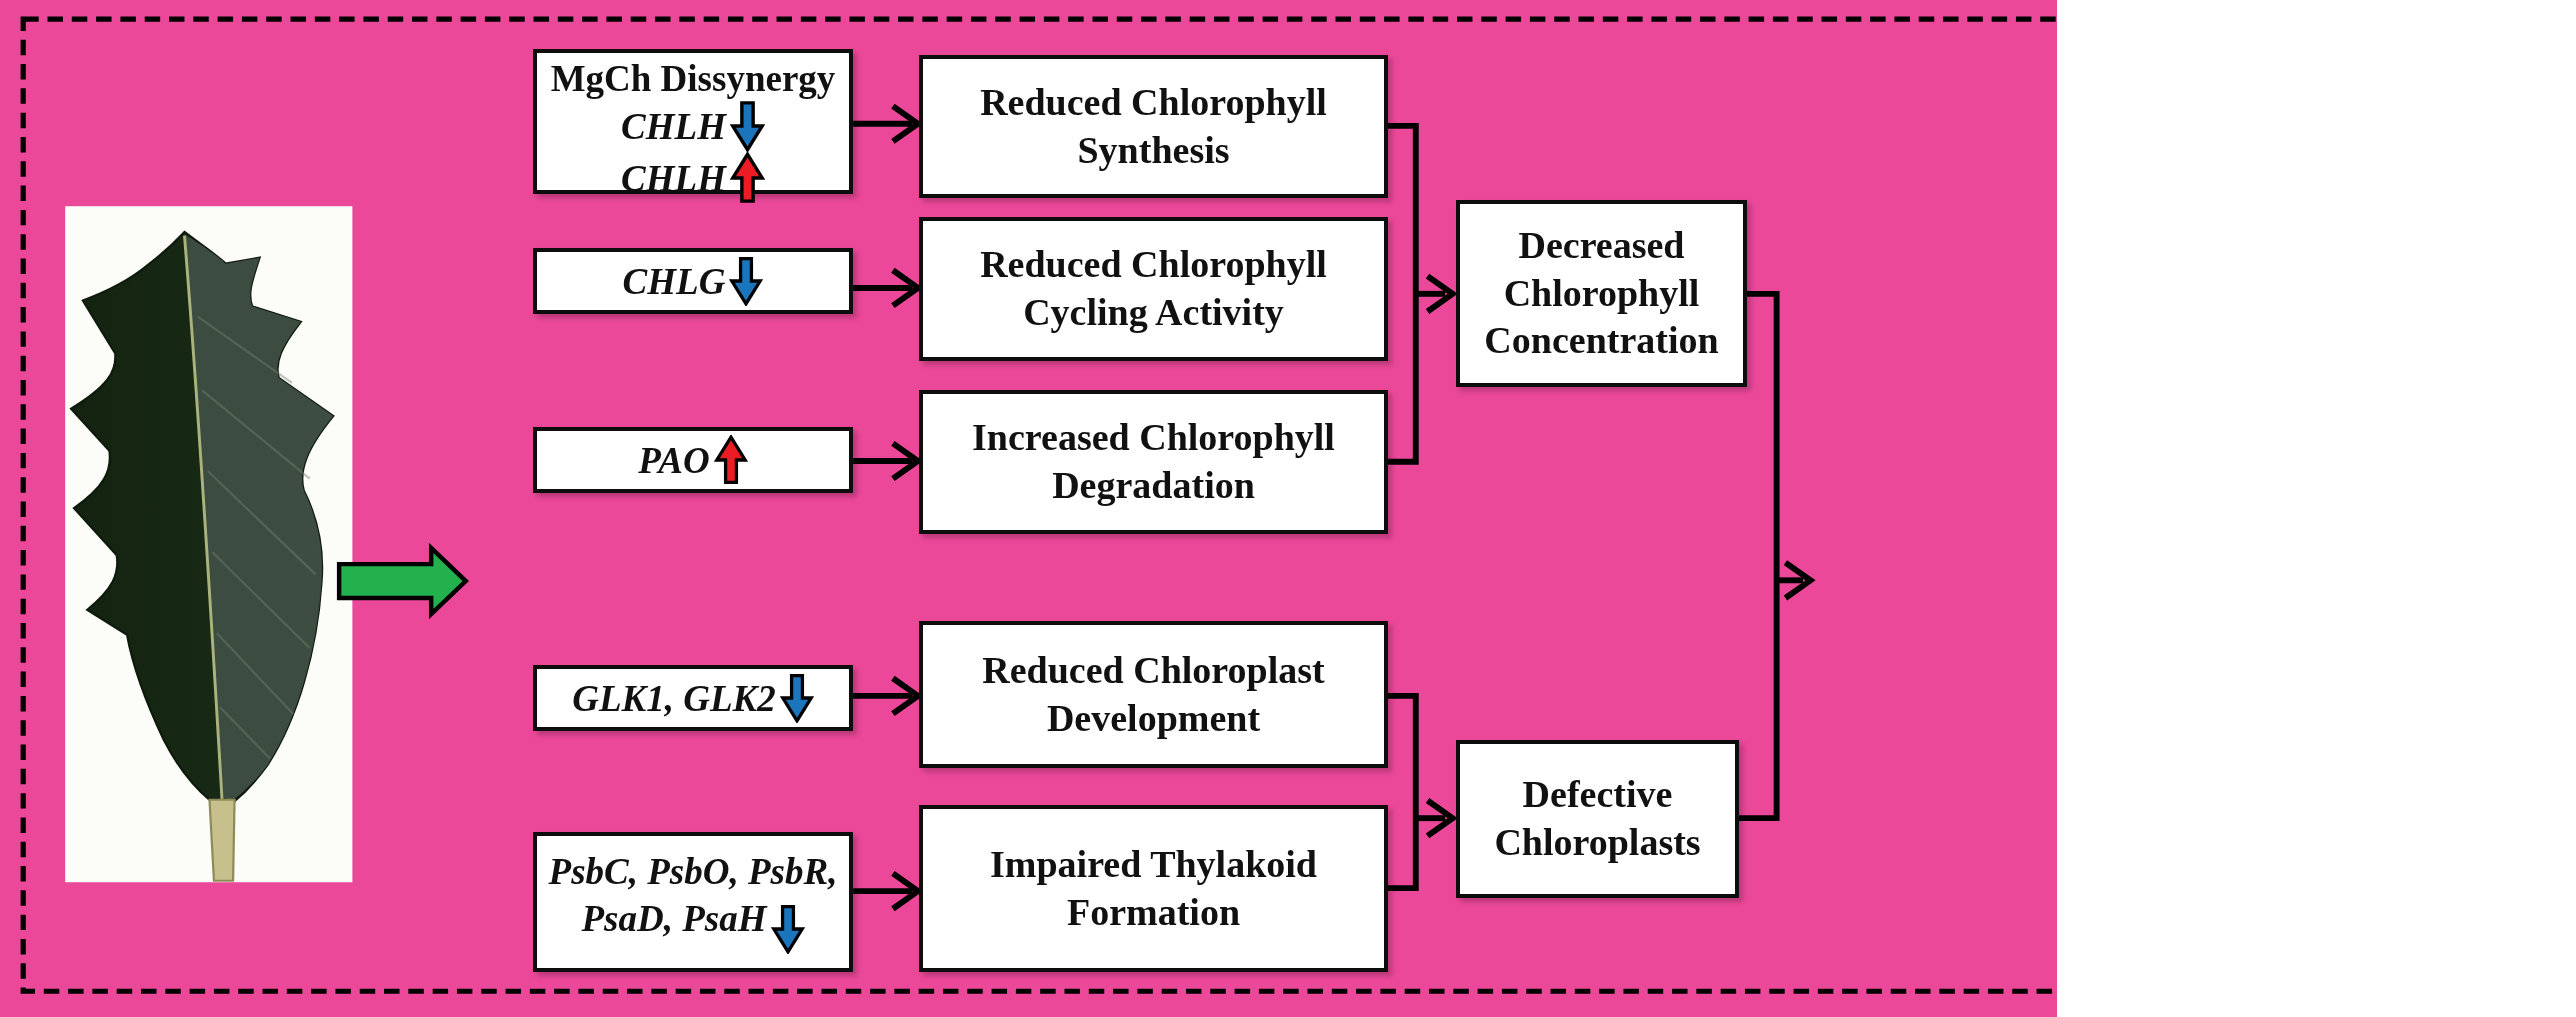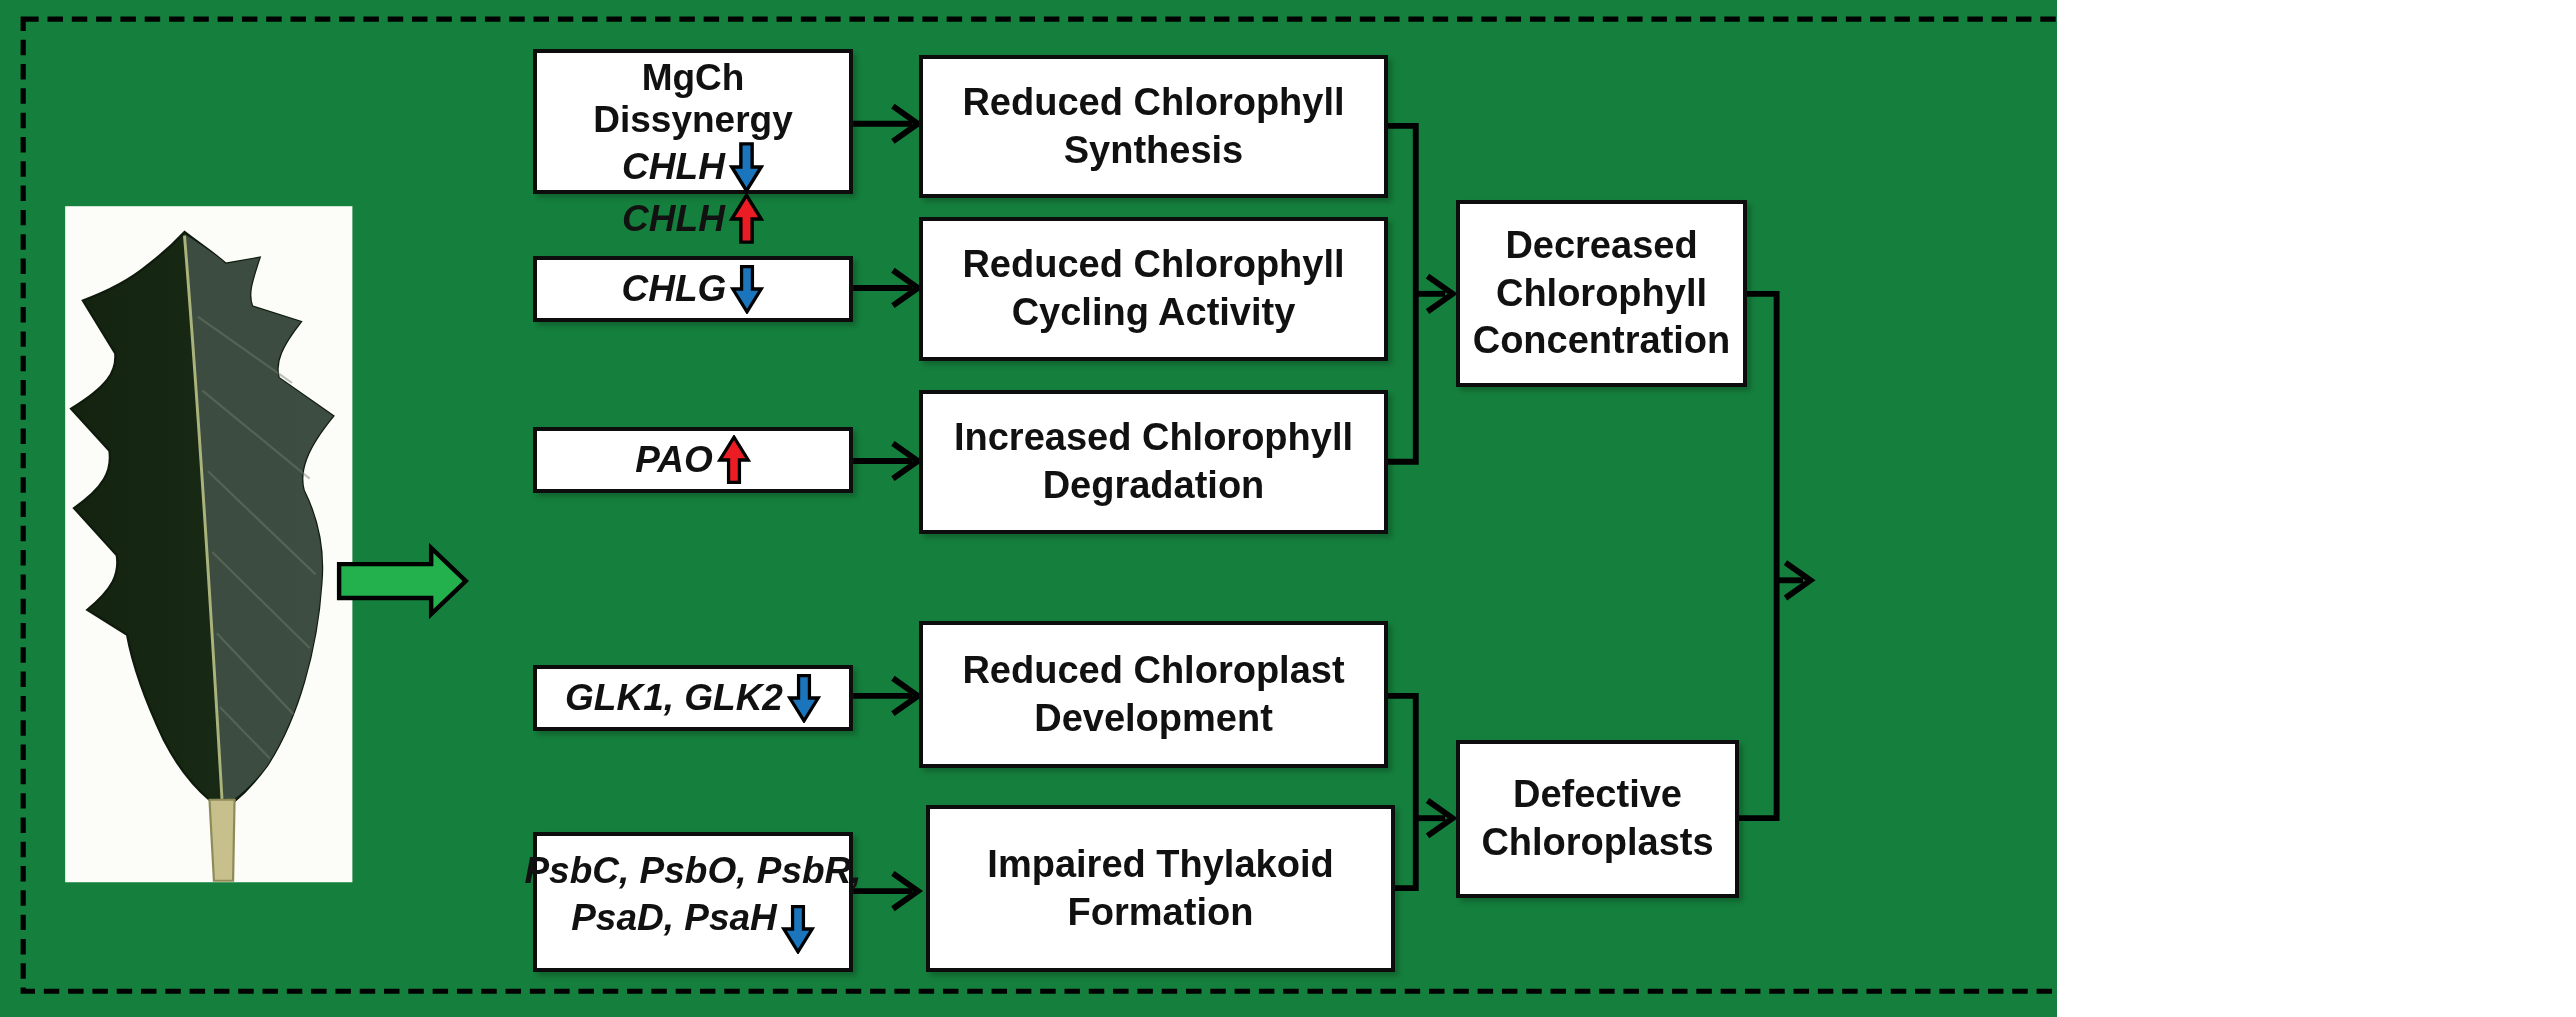--- a/index.html
+++ b/index.html
@@ -1,20 +1,20 @@
 <!DOCTYPE html>
 <html style="font-size:11.8px"><head>
 <meta charset="utf-8">
 <style>
   html,body{margin:0;padding:0;background:#ffffff;}
   .canvas{
     position:relative;
     width:2057px;height:1017px;
-    background:#15803d;
-    font-family:Liberation Sans, sans-serif;
+    background:#ec4899;
+    font-family:Liberation Serif, serif;
     overflow:hidden;
   }
   .gfx{position:absolute;left:0;top:0;width:2576px;height:1017px;}
   .box{
     position:absolute;
     box-sizing:border-box;
     border:4.4px solid #0d0d0d;
     background:#ffffff;
     display:flex;
     flex-direction:column;
@@ -190,21 +190,21 @@
       </svg>
     </div>
     <div class="gene-row">
       <span class="gene-name">CHLH</span>
       <svg class="reg-arrow" width="35" height="52" viewBox="0 0 60 92">
         <path d="M20 87 H40 V46 H56 L30 4 L4 46 H20 Z" fill="#EC1C24" stroke="#000" stroke-width="6"></path>
       </svg>
     </div>
   </div>
 
-  <div class="box" style="left:533px;top:256px;width:320px;height:66px;text-align:right;">
+  <div class="box" style="left:533px;top:248px;width:320px;height:66px;text-align:right;">
     <div class="gene-row">
       <span class="gene-name">CHLG</span>
       <svg class="reg-arrow" width="34" height="50" viewBox="0 0 60 92">
         <path d="M20 5 H40 V46 H56 L30 88 L4 46 H20 Z" fill="#1B75BC" stroke="#000" stroke-width="6"></path>
       </svg>
     </div>
   </div>
 
   <div class="box" style="left:533px;top:427px;width:320px;height:66px;">
     <div class="gene-row">
@@ -245,21 +245,21 @@
   </div>
 
   <div class="box" style="left:919px;top:390px;width:469px;height:144px;">
     <div class="effect-label">Increased Chlorophyll Degradation</div>
   </div>
 
   <div class="box" style="left:919px;top:621px;width:469px;height:147px;">
     <div class="effect-label">Reduced Chloroplast Development</div>
   </div>
 
-  <div class="box" style="left:919px;top:805px;width:469px;height:167px;margin-left:7px;">
+  <div class="box" style="left:919px;top:805px;width:469px;height:167px;">
     <div class="effect-label">Impaired Thylakoid Formation</div>
   </div>
 
   <div class="box" style="left:1456px;top:200px;width:291px;height:187px;">
     <div class="effect-label">Decreased Chlorophyll Concentration</div>
   </div>
 
   <div class="box" style="left:1456px;top:740px;width:283px;height:158px;">
     <div class="effect-label">Defective Chloroplasts</div>
   </div>

